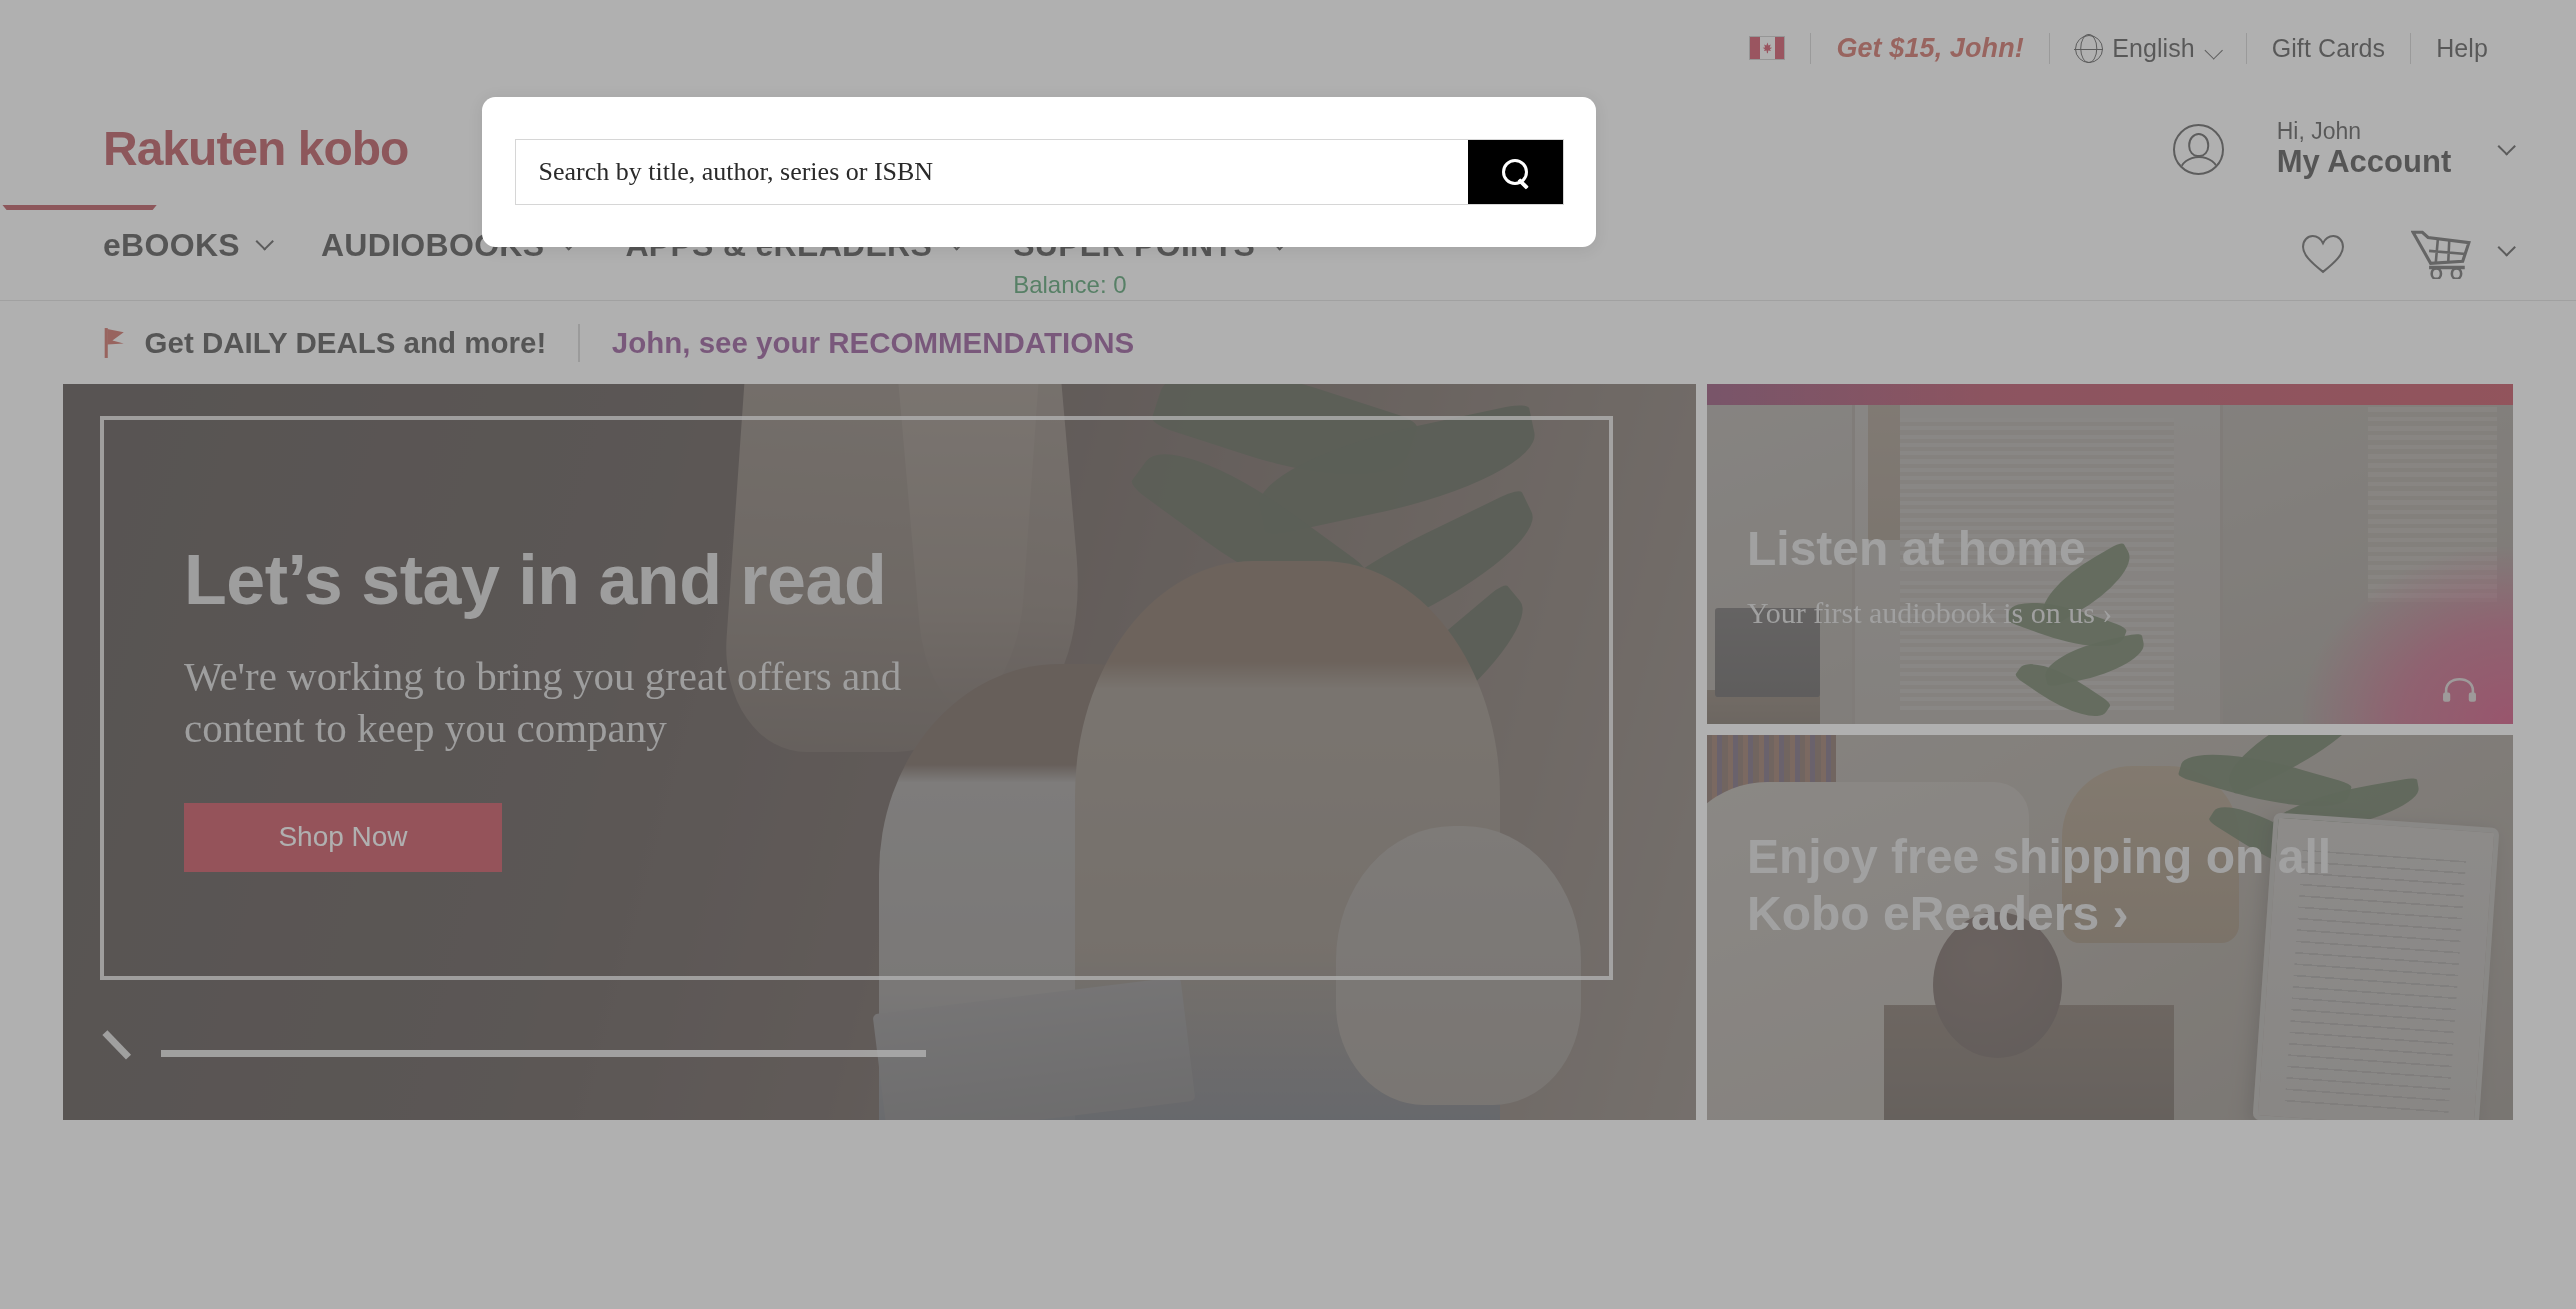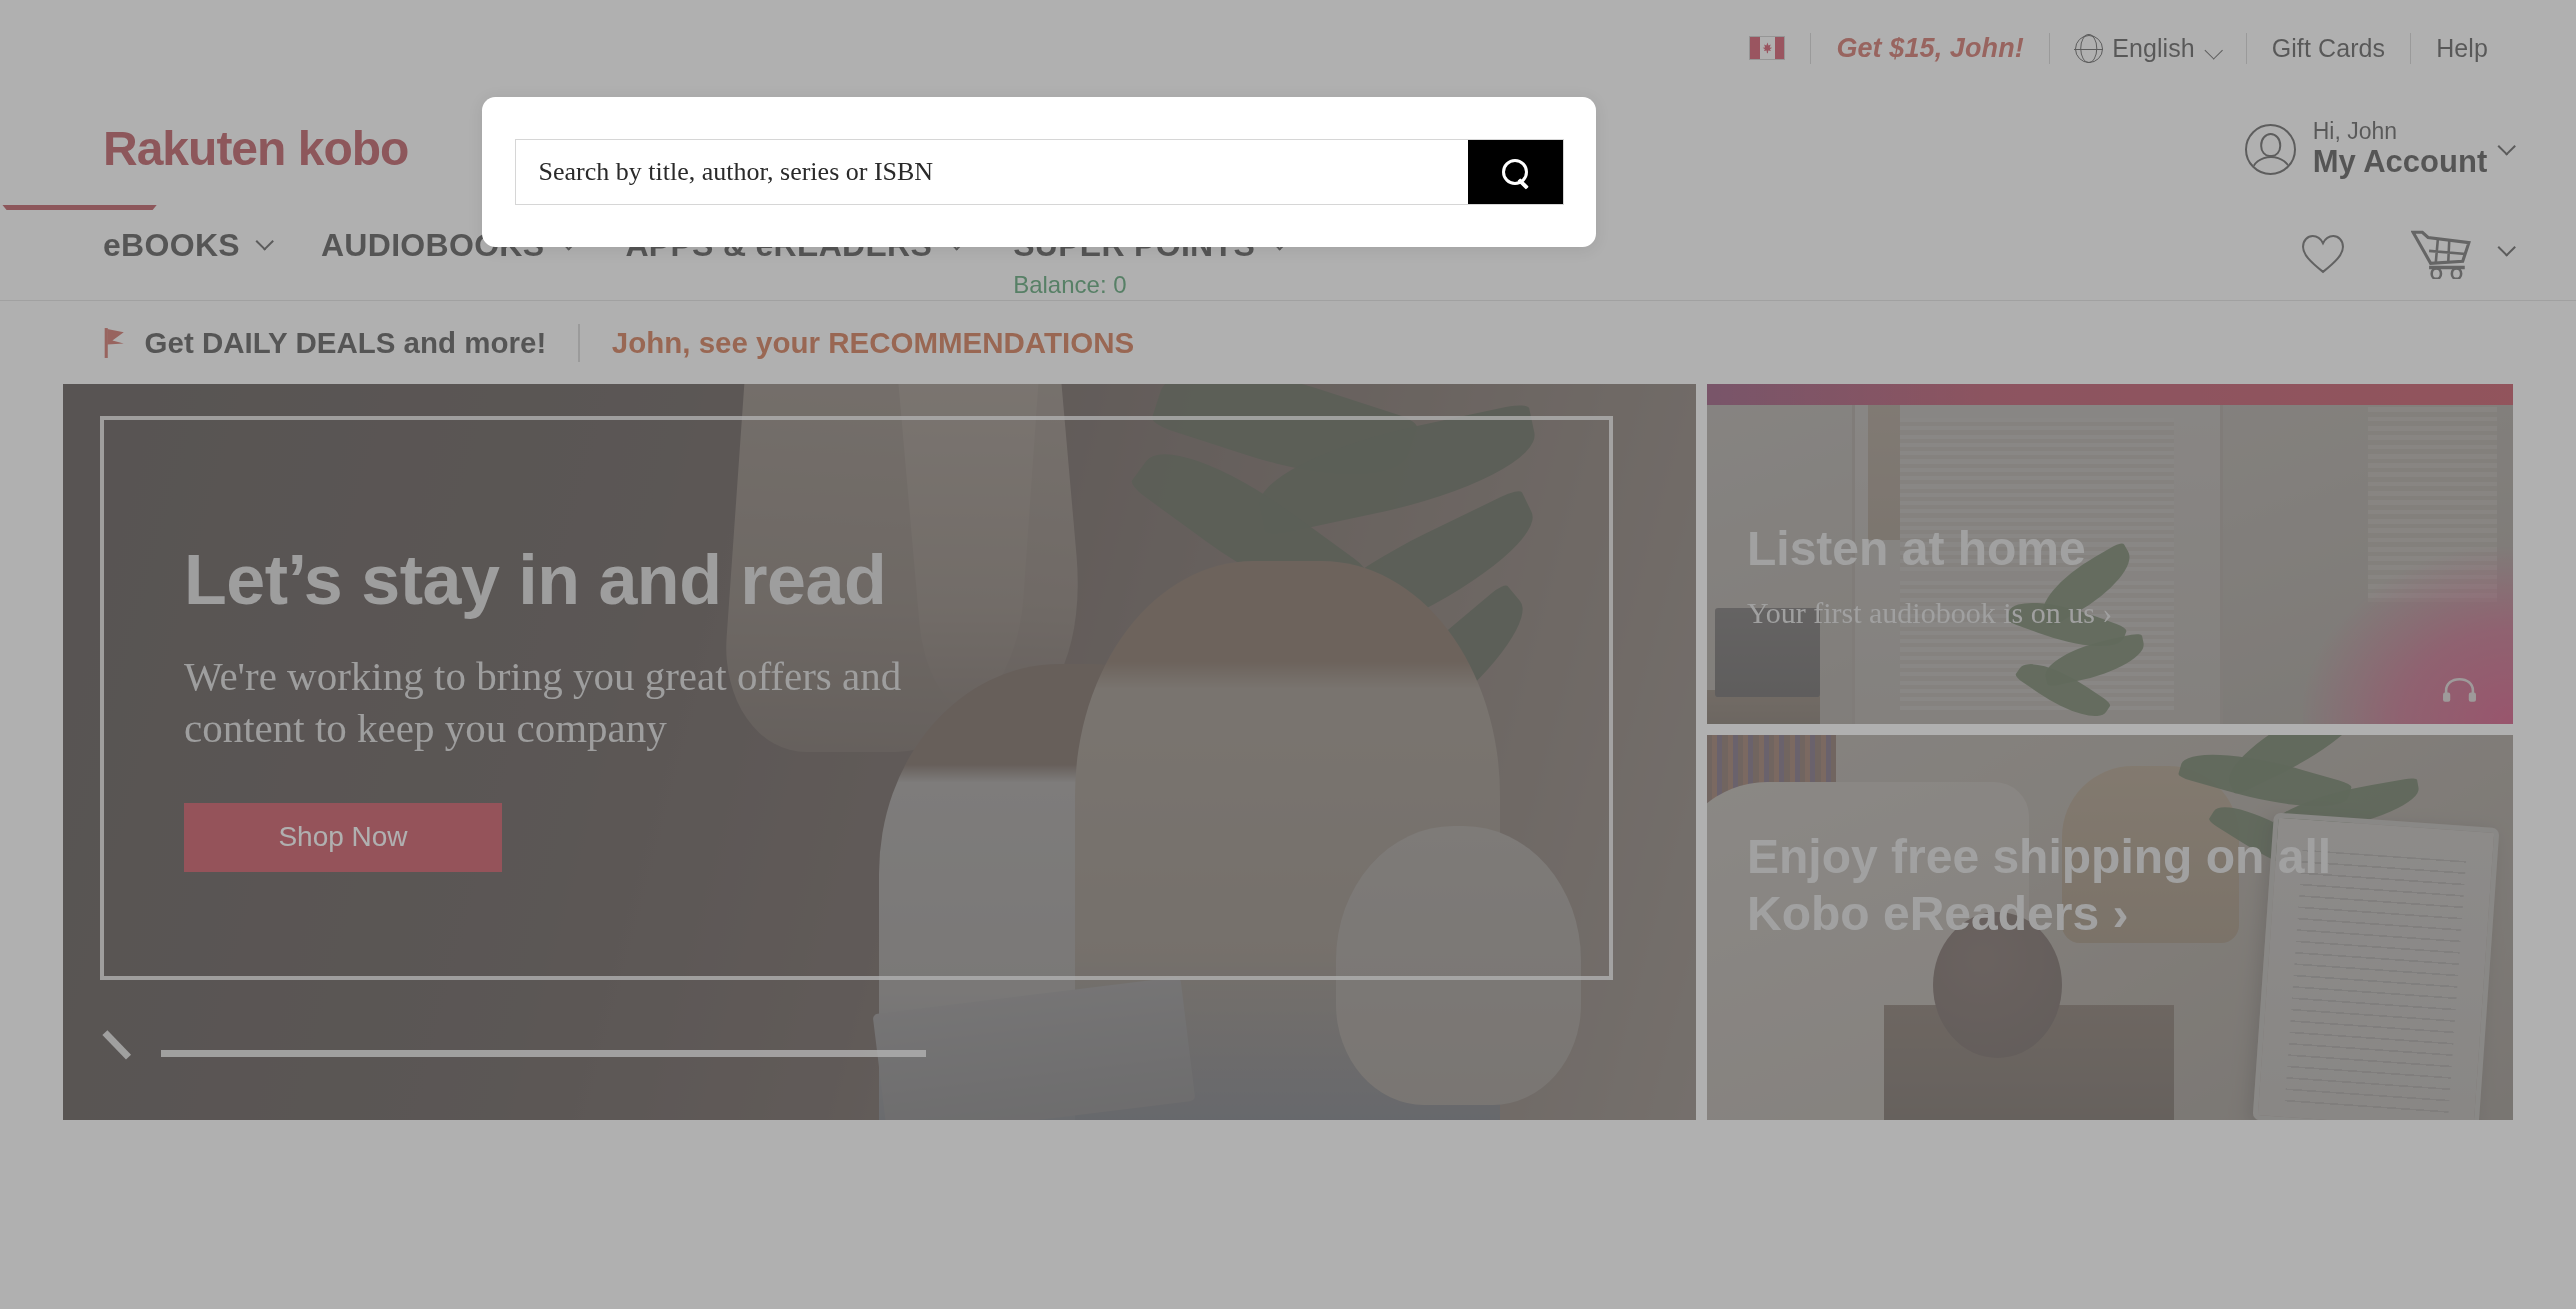--- a/index.html
+++ b/index.html
@@ -99,21 +99,21 @@
   .mag { width:27px; height:27px; position:relative; }
   .mag::before {
     content:""; position:absolute; left:0; top:0; width:20.7px; height:20.7px;
     border:3.6px solid #fff; border-radius:50%;
   }
   .mag::after {
     content:""; position:absolute; right:-0.5px; bottom:-1px; width:12.4px; height:4.1px;
     background:#fff; transform:rotate(45deg); border-radius:1px;
   }
   .account {
-    display:flex; align-items:center; margin-left:auto; padding-left:36px; flex:none;
+    display:flex; align-items:center; margin-left:auto; padding-left:36px; flex:none;gap:36px;
   }
   .avatar {
     width:51px; height:51px; border:2.6px solid #262626; border-radius:50%;
     position:relative; margin-right:16.5px; overflow:hidden; flex:none;
   }
   .avatar::before {
     content:""; position:absolute; left:50%; top:7.2px; transform:translateX(-50%);
     width:17.6px; height:20.7px; border:2.6px solid #262626; border-radius:50% 50% 45% 45%;
   }
   .avatar::after {
@@ -147,21 +147,21 @@
   .cart { margin-right:15.5px; }
 
   
   .deals-strip {
     border-top:1.6px solid #d8d8d8;
     height:84px; display:flex; align-items:center; padding:0 103px;
   }
   .flag-ico { width:24px; height:32px; margin-right:17.6px; flex:none; }
   .deals-text { font-size:29.5px; color:#111; font-weight:bold; white-space:nowrap; }
   .deals-sep { width:1.6px; height:38px; background:#c9c9c9; margin:0 32px; }
-  .recs-text { font-size:29.5px; color:#c2410c; font-weight:bold; white-space:nowrap; }
+  .recs-text { font-size:29.5px; color:#701a75; font-weight:bold; white-space:nowrap; }
 
   
   .hero-wrap {
     display:flex; gap:11.4px; padding:0 63px 8px 63px; height:744px;
   }
 
   
   .hero {
     position:relative; flex:1; overflow:hidden;
     background:linear-gradient(110deg,#231715 0%,#3b2a25 30%,#6f5a4c 60%,#8e7a68 100%);

